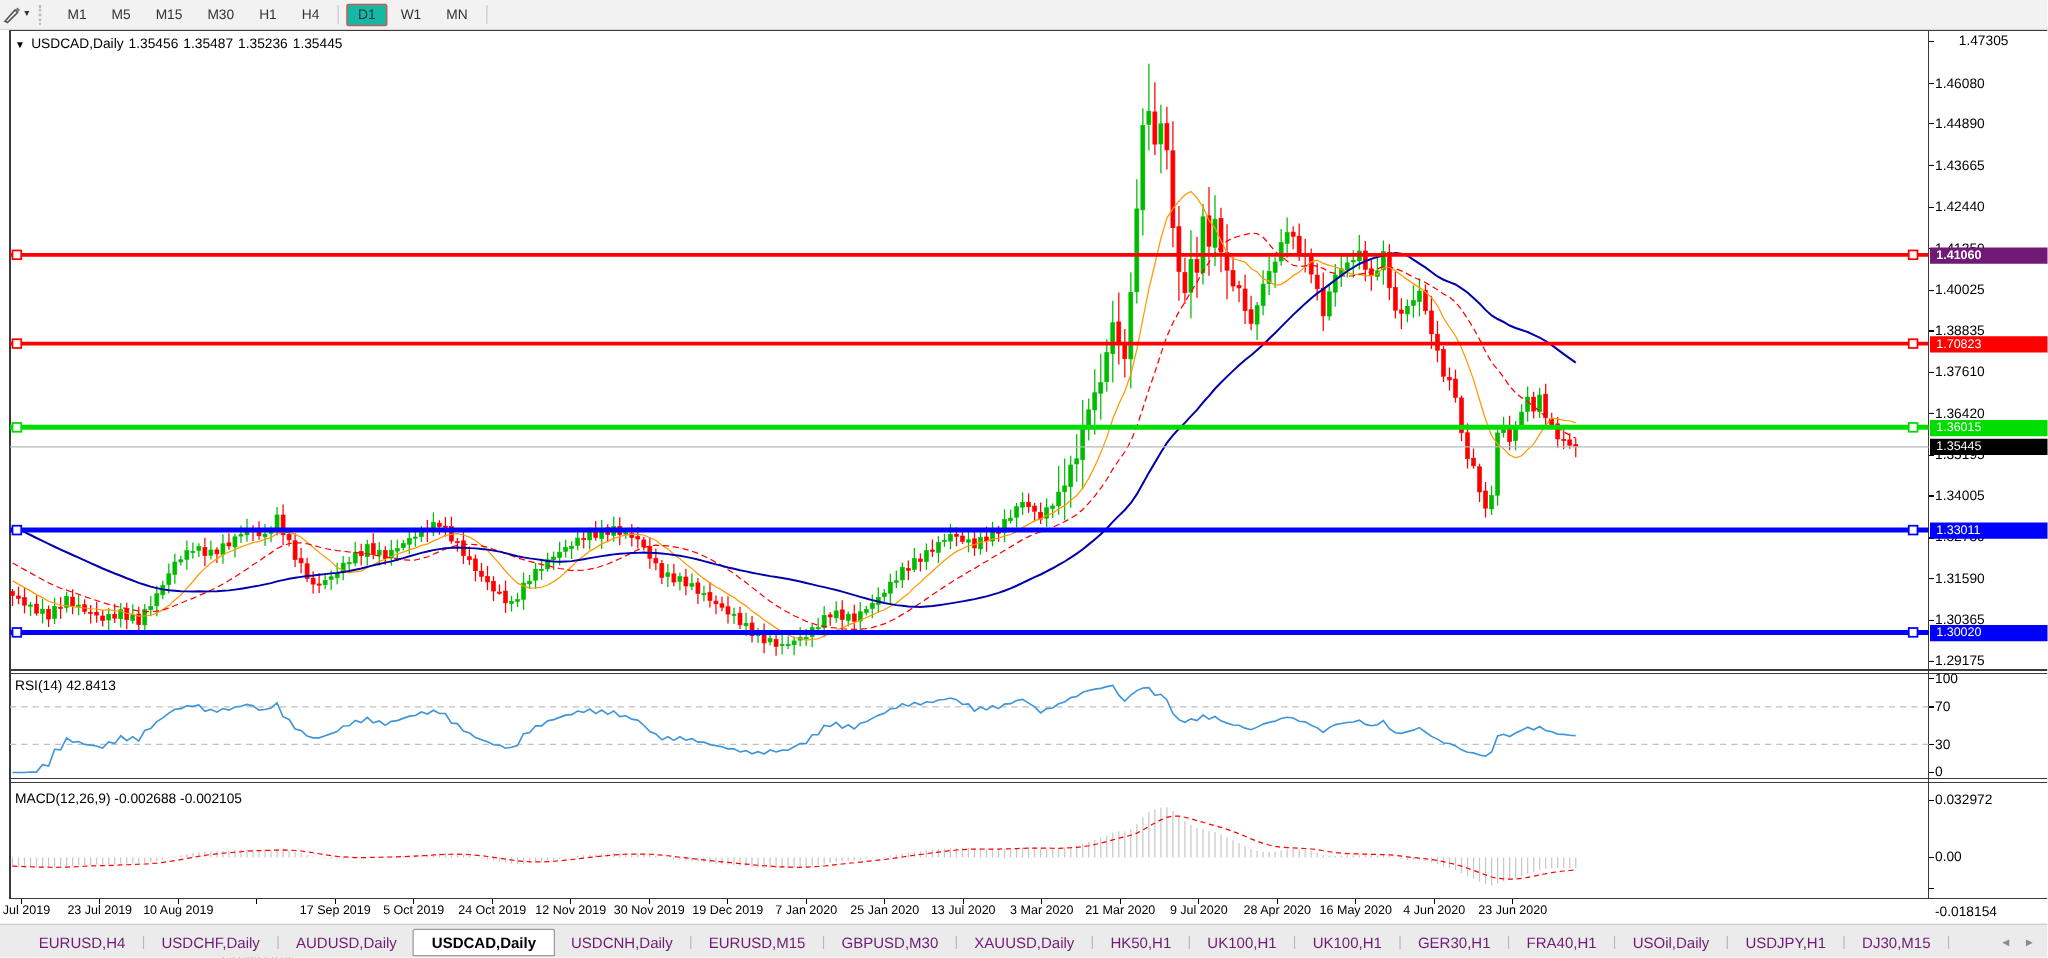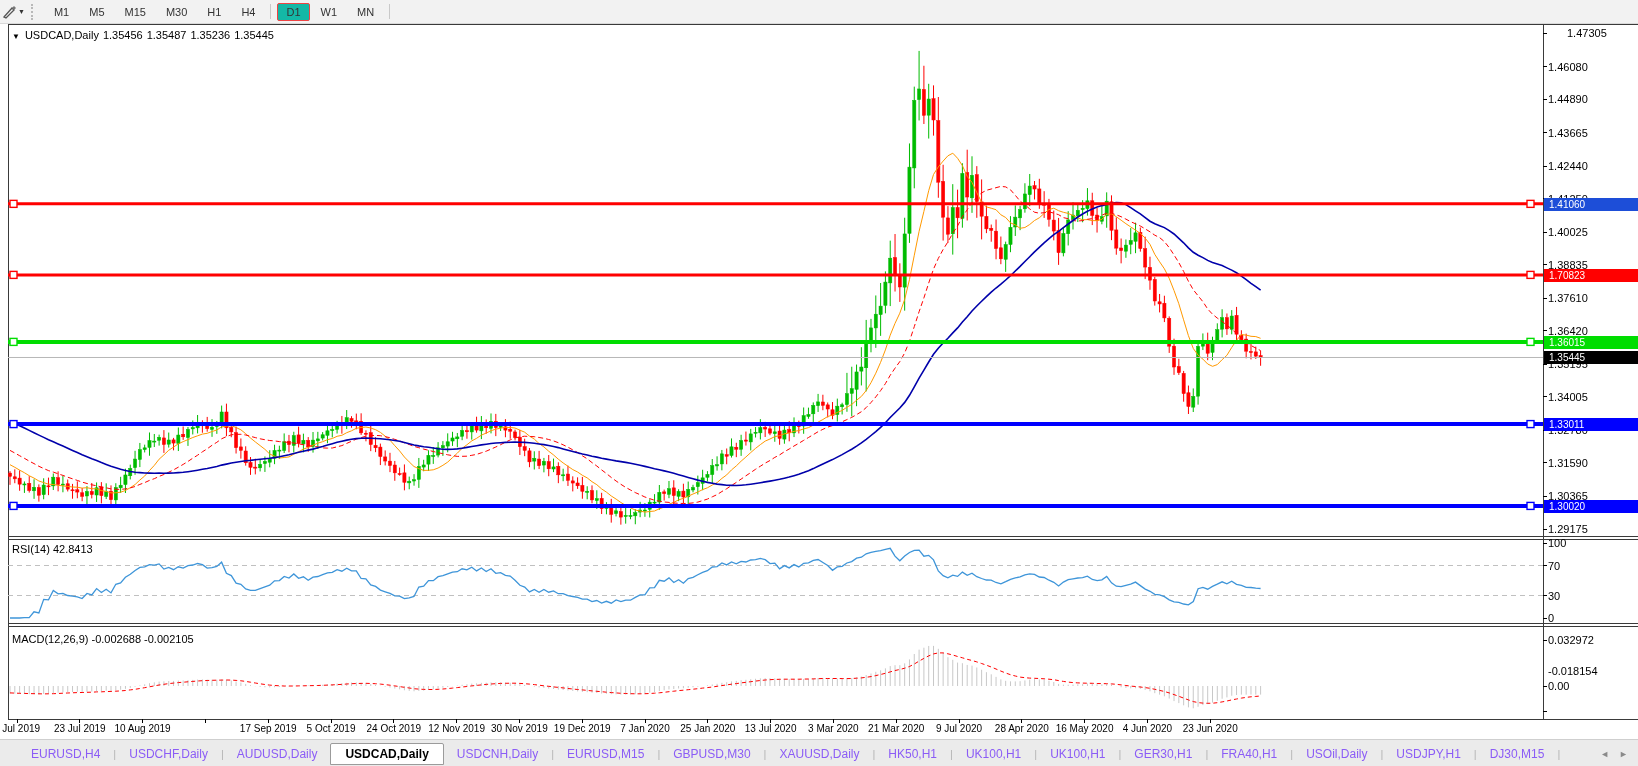--- a/index.html
+++ b/index.html
@@ -23,21 +23,21 @@
   .badge{position:absolute;left:1544px;width:90px;height:13px;line-height:13px;color:#fff;
     font-size:10px;padding-left:5px;z-index:4;}
   #ohlc{position:absolute;left:12px;top:29px;font-size:11px;color:#000;z-index:4;}
   #ohlc span{margin-right:4px;}
   #ohlc .caret2{font-size:8px;margin-right:5px;}
   .paneltitle{position:absolute;font-size:11px;color:#000;z-index:4;}
   
   #tabbar{position:absolute;left:0;top:739px;width:1638px;height:27px;background:#ebebeb;
     border-top:1px solid #cfcfcf;display:flex;align-items:center;z-index:5;}
   #tabs{display:flex;align-items:center;margin-left:18px;flex:1;}
-  .tab{font-size:12px;color:#8b5cf6;padding:3px 13px;white-space:nowrap;cursor:default;}
+  .tab{font-size:12px;color:#701a75;padding:3px 13px;white-space:nowrap;cursor:default;}
   .tab.active{background:#ffffff;color:#000;border:1px solid #9b9b9b;border-radius:2px 2px 0 0;
     padding:3px 14px;font-weight:bold;}
   .tabsep{color:#b5b5b5;font-size:11px;}
   #tabnav{margin-right:10px;display:flex;gap:10px;}
   .navarrow{color:#8a8a8a;font-size:9px;cursor:default;}
 </style>
 </head>
 <body>
 
 <div id="app">
@@ -971,22 +971,22 @@
       <div class="lab datelab" style="left: 1021.8px; top: 723px;">28 Apr 2020</div>
       <div class="lab datelab" style="left: 1084.6px; top: 723px;">16 May 2020</div>
       <div class="lab datelab" style="left: 1147.4px; top: 723px;">4 Jun 2020</div>
       <div class="lab datelab" style="left: 1210.2px; top: 723px;">23 Jun 2020</div>
       <div class="lab " style="left: 1548px; top: 537px;">100</div>
       <div class="lab " style="left: 1548px; top: 559.5px;">70</div>
       <div class="lab " style="left: 1548px; top: 589.5px;">30</div>
       <div class="lab " style="left: 1548px; top: 612px;">0</div>
       <div class="lab " style="left: 1548px; top: 634.499px;">0.032972</div>
       <div class="lab " style="left: 1548px; top: 680px;">0.00</div>
-      <div class="lab " style="left: 1548px; top: 665px;">-0.018154</div>
-      <div class="badge" style="top: 197.862px; background: #1d4ed8;">1.41060</div>
+      <div class="lab " style="left: 1548px; top: 724px;">-0.018154</div>
+      <div class="badge" style="top: 197.862px; background: #701a75; font-weight: bold;">1.41060</div>
       <div class="badge" style="top: 268.888px; background: rgb(255, 0, 0);">1.70823</div>
       <div class="badge" style="top: 335.892px; background: rgb(0, 221, 0);">1.36015</div>
       <div class="badge" style="top: 418.081px; background: rgb(0, 0, 255);">1.33011</div>
       <div class="badge" style="top: 499.914px; background: rgb(0, 0, 255);">1.30020</div>
       <div class="badge" style="top: 351.487px; background: rgb(0, 0, 0);">1.35445</div>
     </div>
 
   <div id="tabbar">
     <div id="tabs">
         <div class="tab">EURUSD,H4</div>

